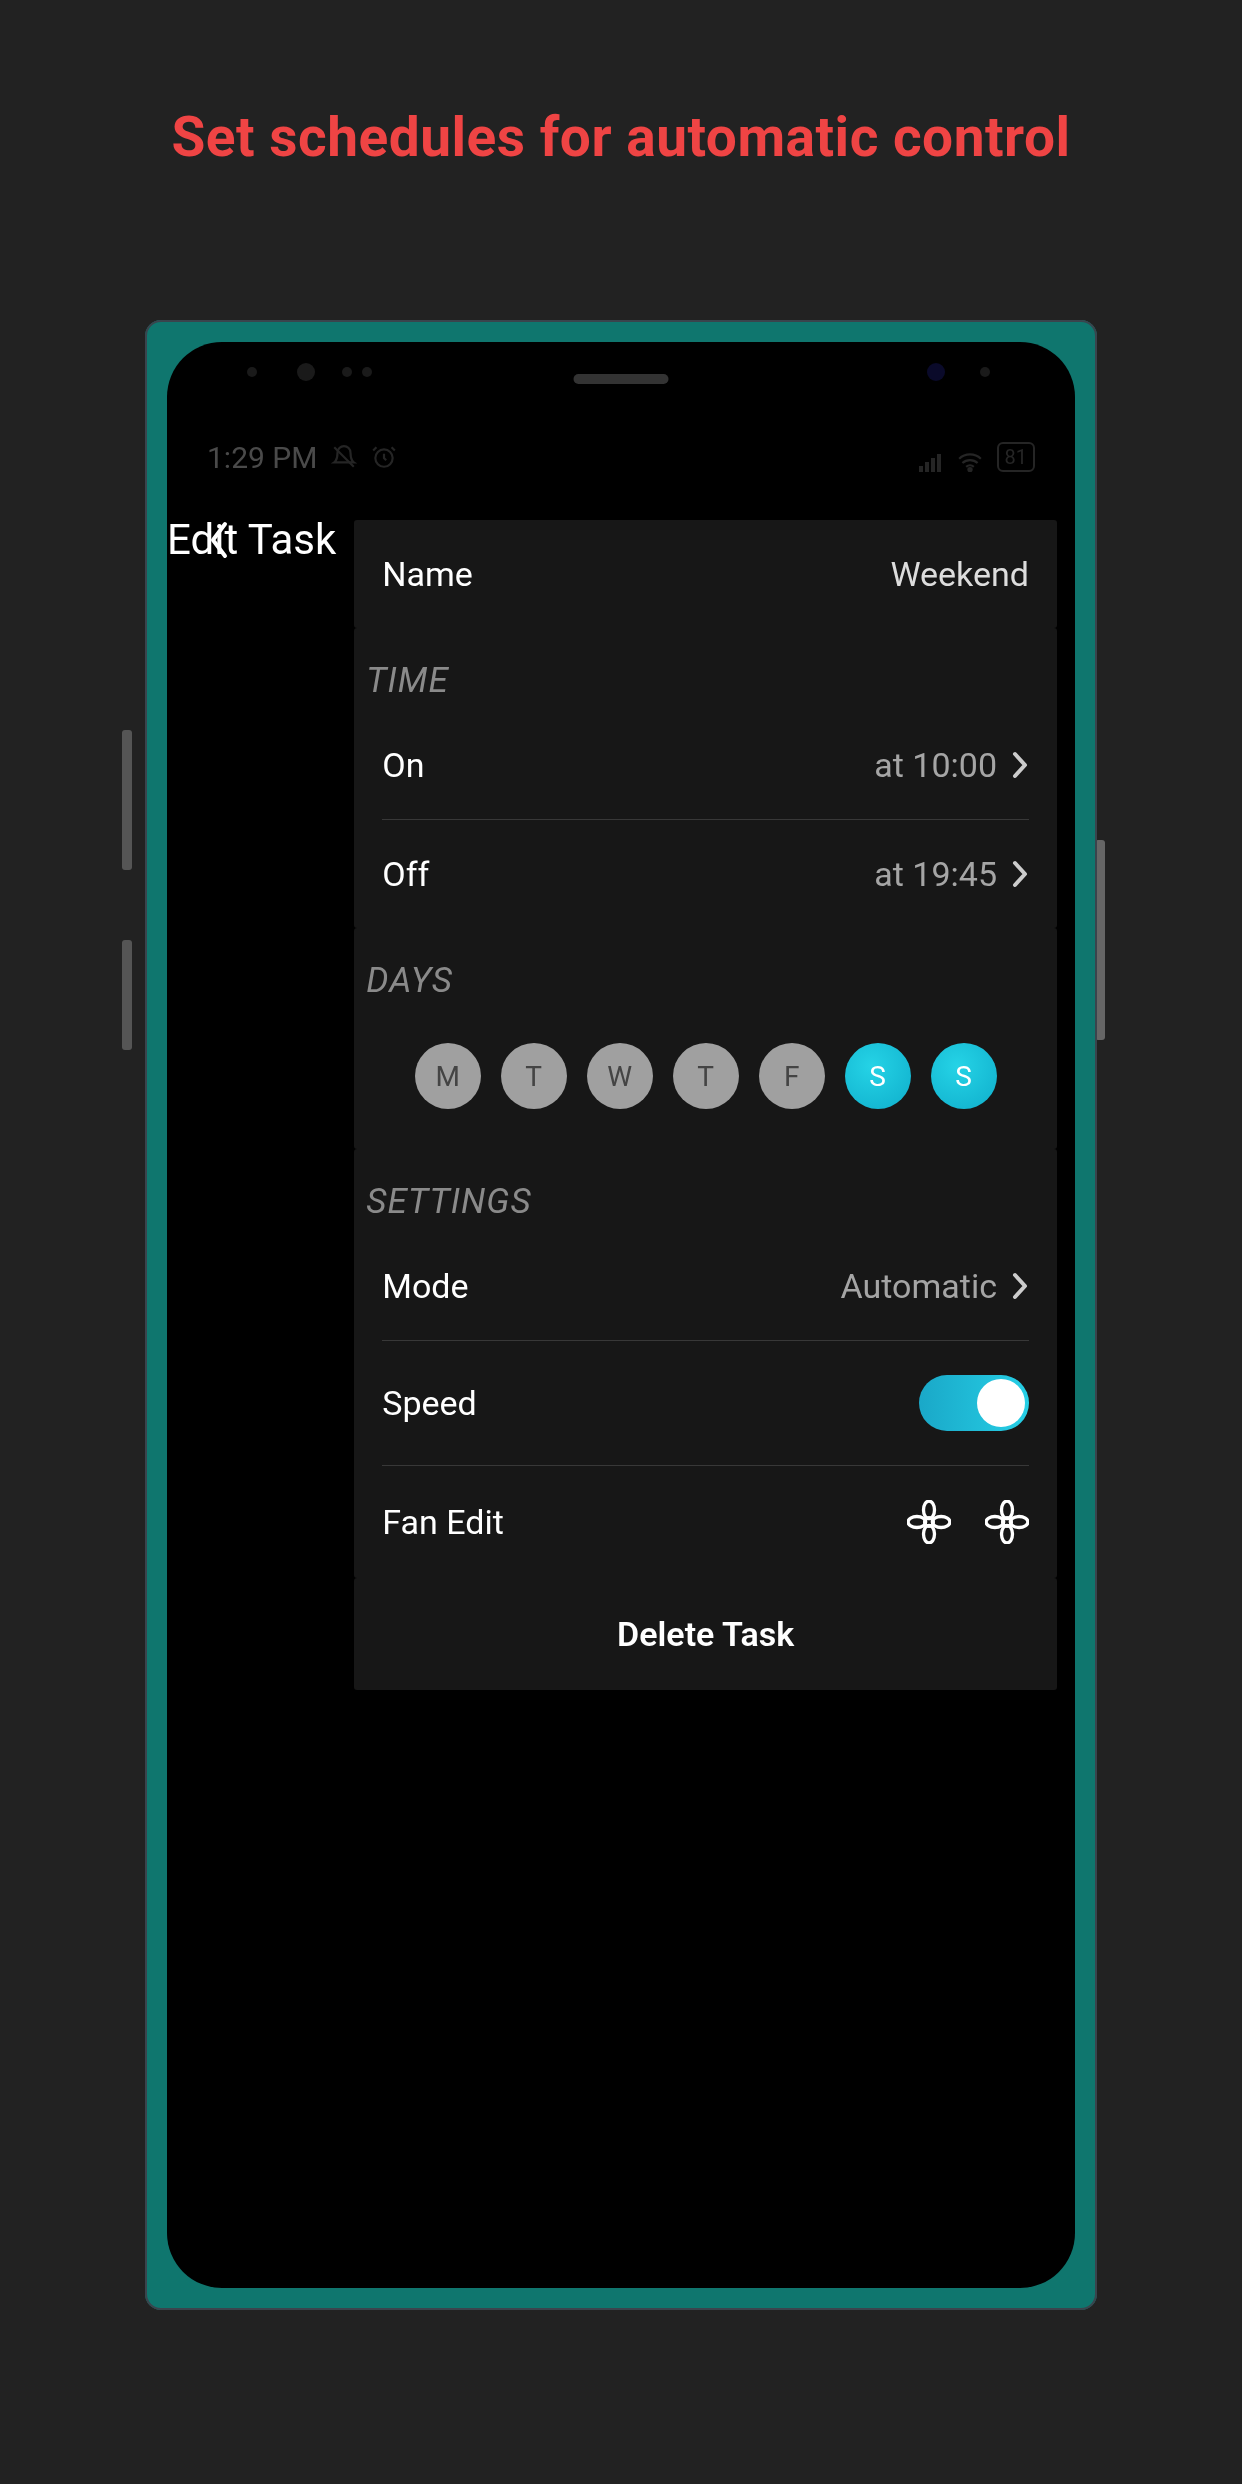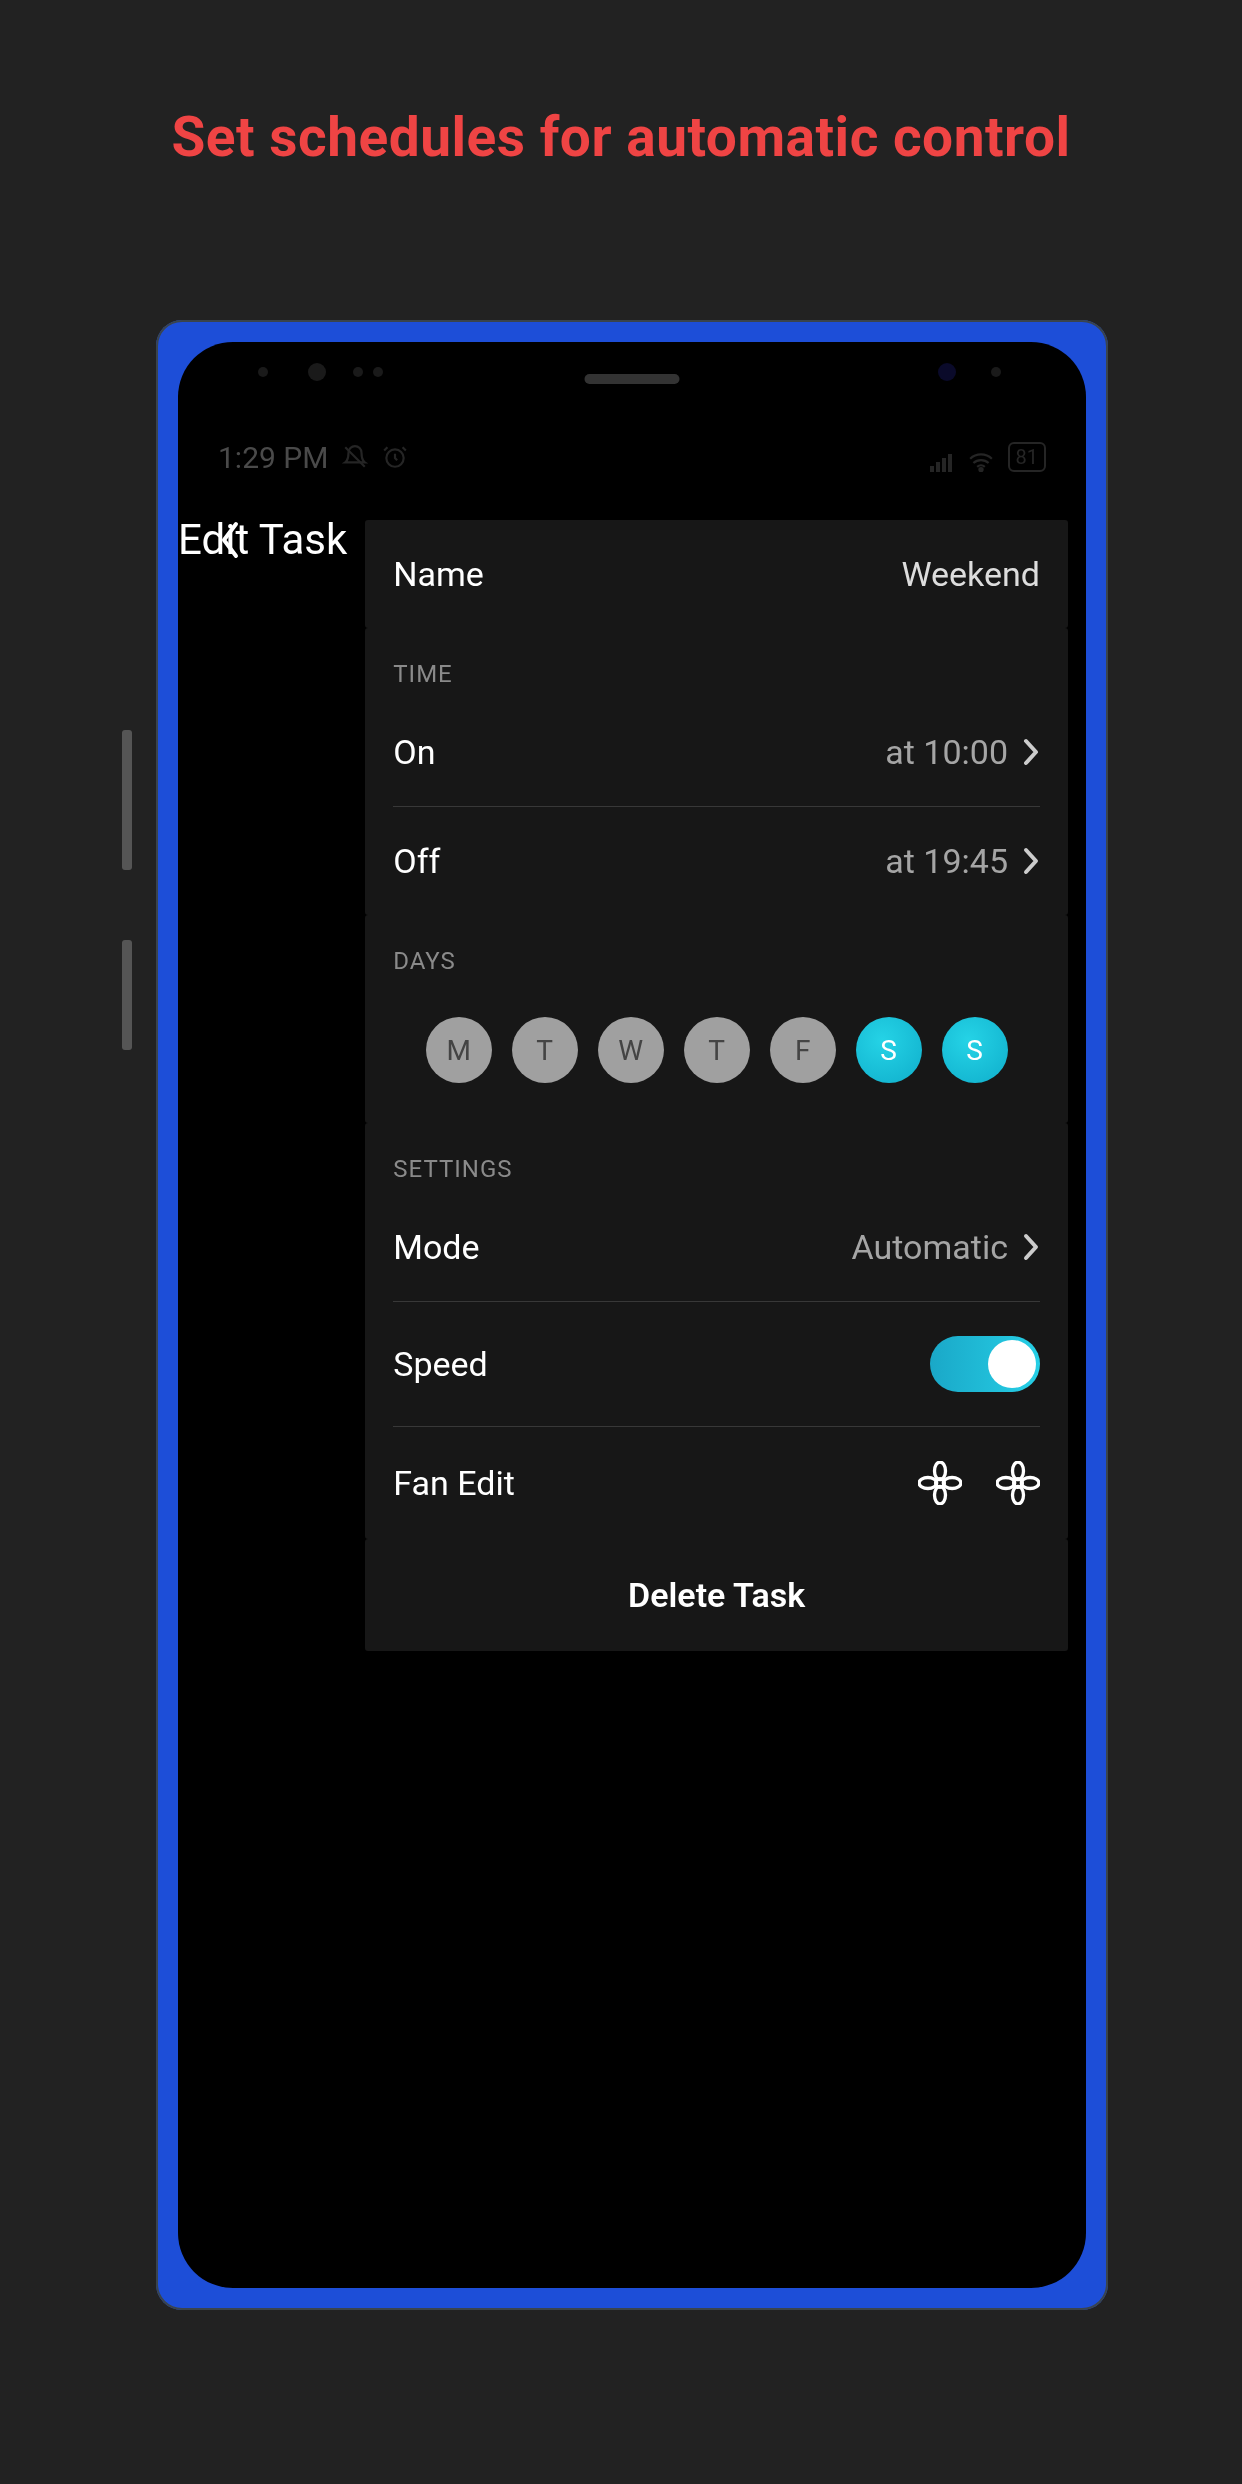--- a/index.html
+++ b/index.html
@@ -20,24 +20,23 @@
     font-size: 55px;
     font-weight: 700;
     letter-spacing: 0.5px;
   }
   .phone-frame {
     position: absolute;
     top: 320px;
     left: 145px;
     width: 952px;
     height: 1990px;
-    border-radius: 26px;
-    background: #1d4ed8;
+    border-radius: 16px;
+    background: #0f766e;
     box-shadow: 0 0 0 2px #3a444d inset;
-    margin-left: 11px;
   }
   .phone-inner {
     position: absolute;
     top: 22px; left: 22px; right: 22px; bottom: 22px;
     border-radius: 55px;
     background: #000;
     overflow: hidden;
   }
   .side-btn {
     position: absolute;
@@ -113,23 +112,24 @@
     display: flex;
     align-items: center;
     justify-content: space-between;
     padding: 34px 28px;
   }
   .row-label { color: #fff; font-size: 34px; }
   .row-value { color: #ddd; font-size: 34px; display: flex; align-items: center; gap: 14px; }
   .row-value.dim { color: #a5a5a5; }
   .section-title {
     color: #8a8a8a;
-    font-size: 24px;
+    font-size: 35px;
     letter-spacing: 1px;
-    padding: 32px 28px 10px;
+    padding: 32px 12px 10px;
+    font-style: italic;
   }
   .divider {
     height: 1px; background: #383838; margin: 0 28px;
   }
   .chev { color: #ccc; }
   .days-row {
     display: flex;
     justify-content: center;
     gap: 20px;
     padding: 32px 0 40px;

